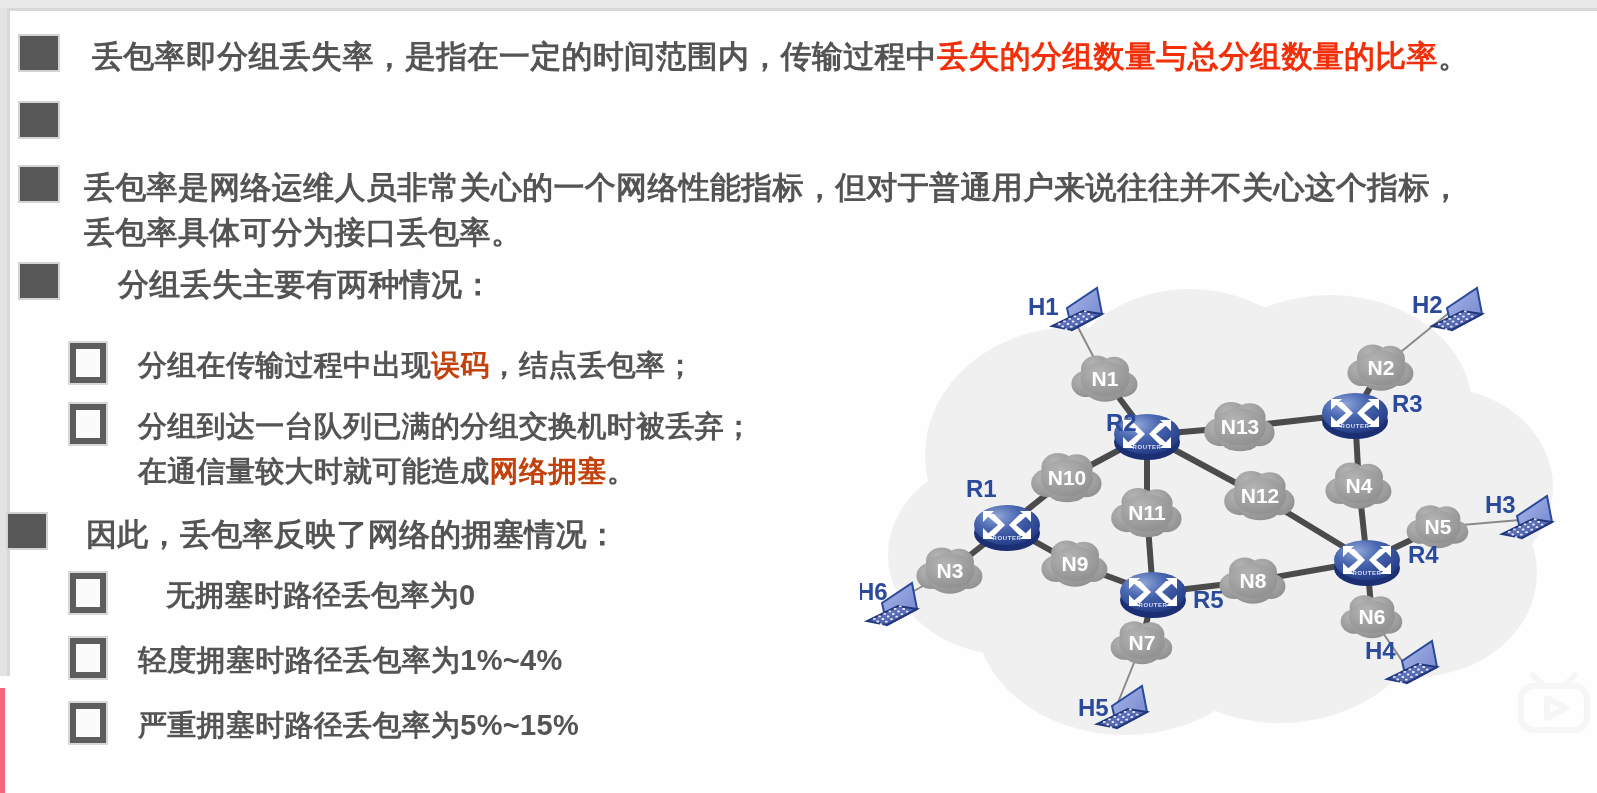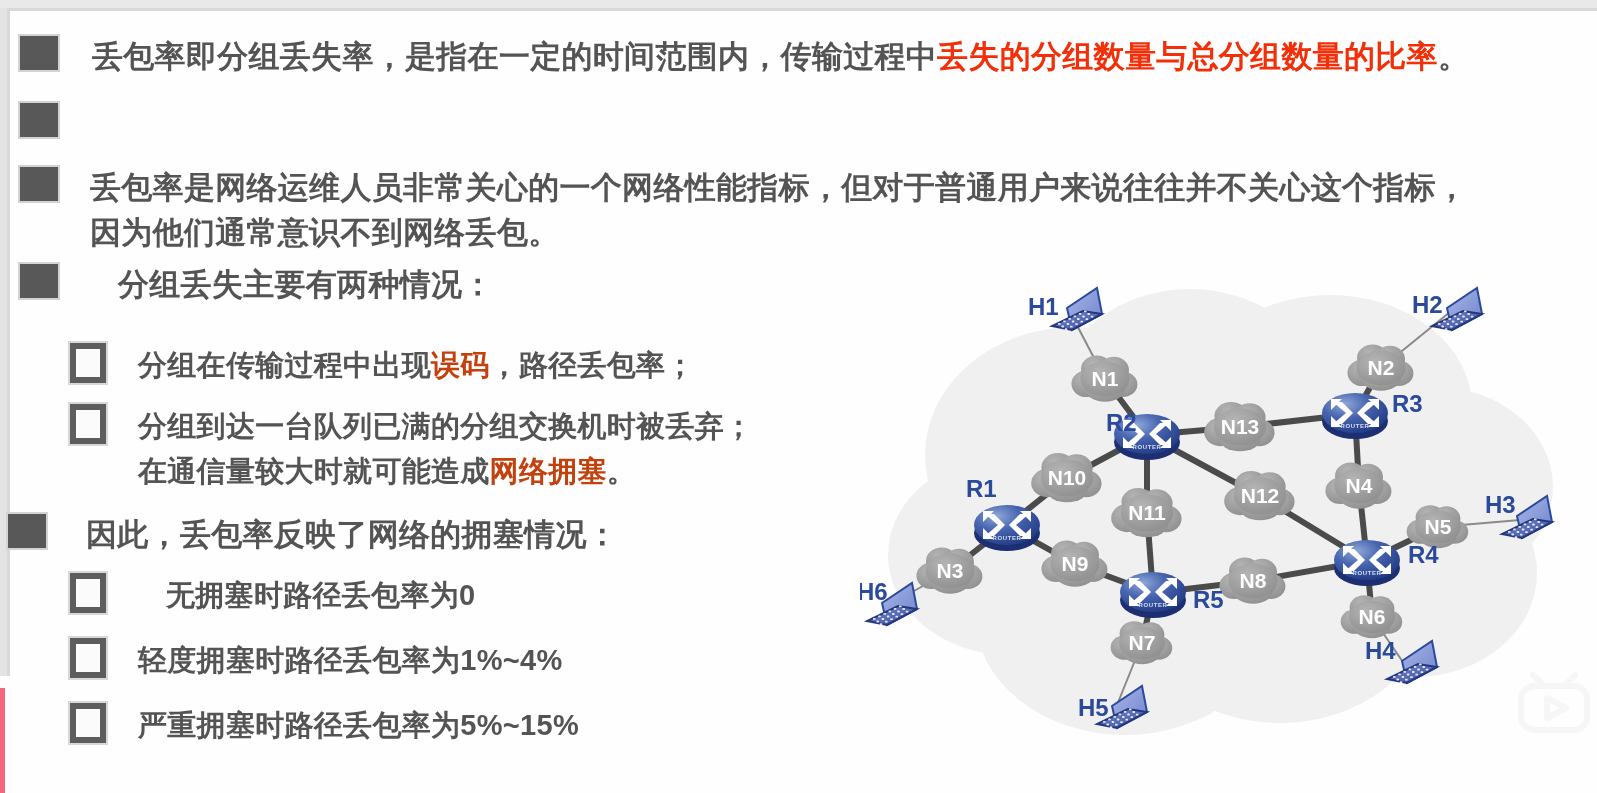--- a/index.html
+++ b/index.html
@@ -106,35 +106,35 @@
         <span>丢包率即分组丢失率，是指在一定的时间范围内，传输过程中</span><span class="red">丢失的分组数量与总分组数量的比率</span><span>。</span>
       </div>
     </div>
 
     <div class="row lvl1" style="left:18px; top:101px; width:1560px;">
       <div class="sq-filled"></div>
     </div>
 
     <div class="row lvl1" style="left:18px; top:165px; width:1570px;">
       <div class="sq-filled"></div>
-      <div style="margin-left:30px;">
+      <div style="margin-left:24px;">
         <div class="txt">丢包率是网络运维人员非常关心的一个网络性能指标，但对于普通用户来说往往并不关心这个指标，</div>
-        <div class="txt">因为他们通常意识不到网络丢包。</div>
+        <div class="txt">丢包率具体可分为接口丢包率。</div>
       </div>
     </div>
 
     <div class="row lvl1" style="left:18px; top:262px;gap:26px;">
       <div class="sq-filled"></div>
       <div class="txt" style="margin-left:32px;">分组丢失主要有两种情况：</div>
     </div>
 
     <div class="row lvl2" style="left:70px; top:343px;">
       <div class="sq-hollow"></div>
       <div class="txt" style="margin-left:32px;">
-        <span>分组在传输过程中出现</span><span class="red-b">误码</span><span>，路径丢包率；</span>
+        <span>分组在传输过程中出现</span><span class="red-b">误码</span><span>，结点丢包率；</span>
       </div>
     </div>
 
     <div class="row lvl2" style="left:70px; top:404px;">
       <div class="sq-hollow"></div>
       <div style="margin-left:32px;">
         <div class="txt">分组到达一台队列已满的分组交换机时被丢弃；</div>
         <div class="txt">
           <span>在通信量较大时就可能造成</span><span class="red-b">网络拥塞</span><span>。</span>
         </div>

